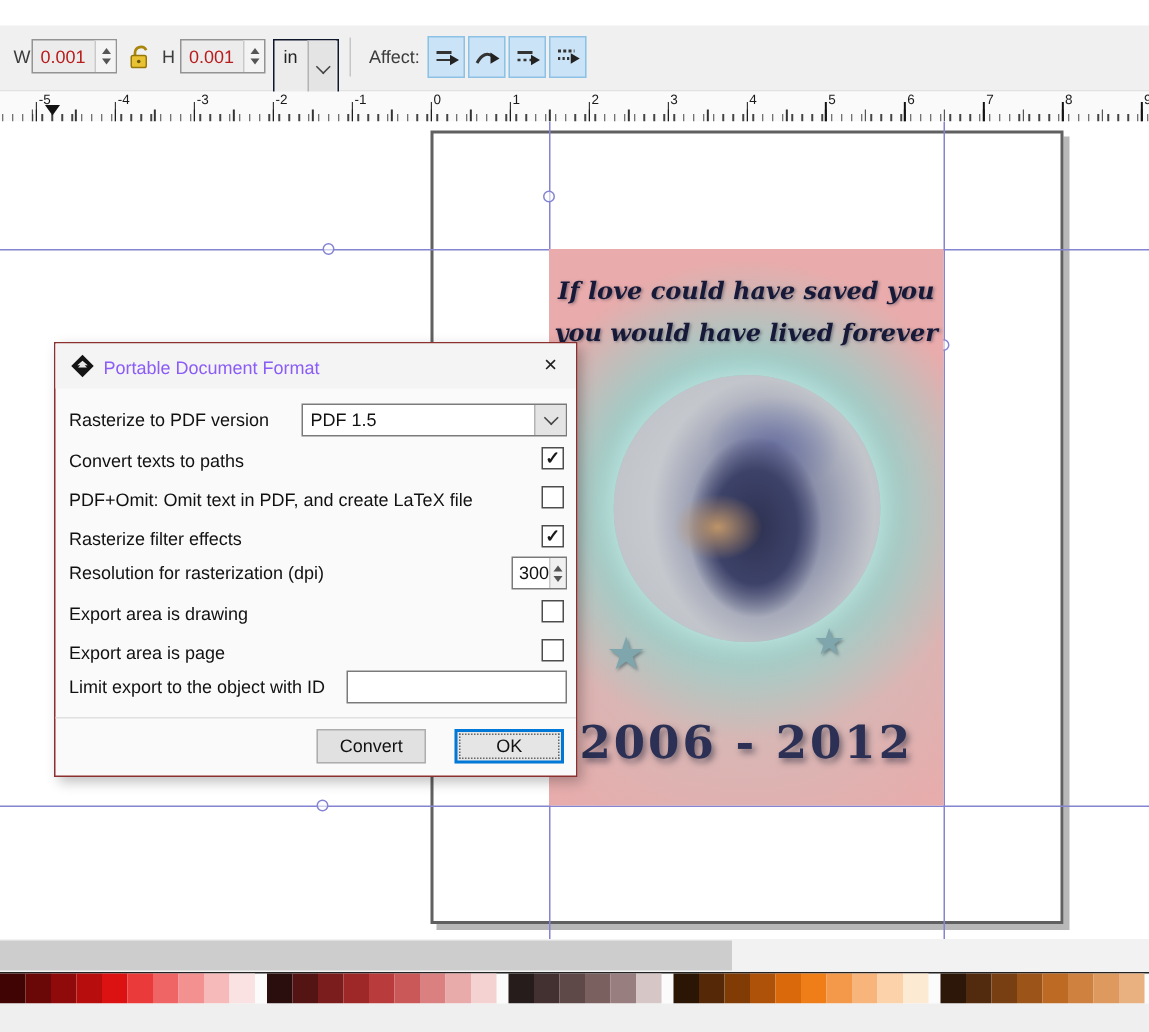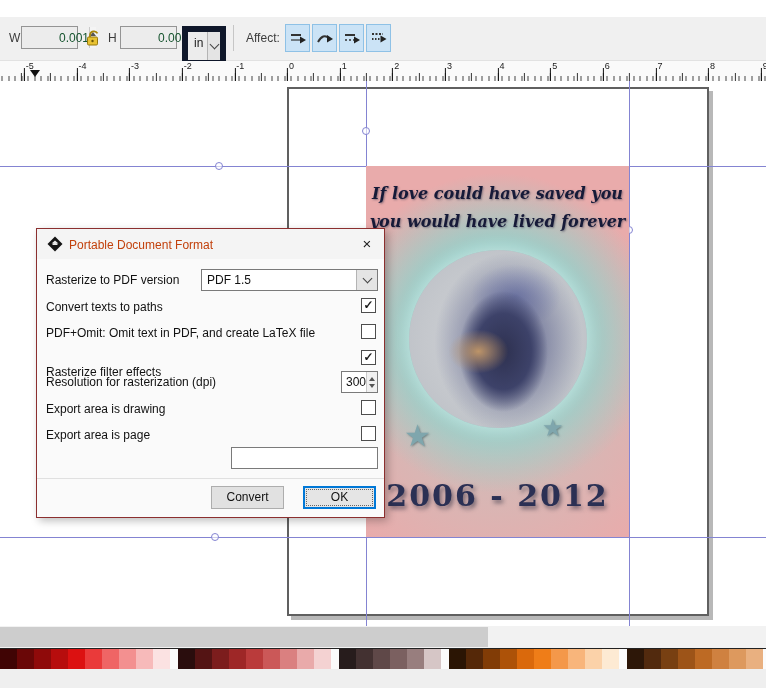--- a/index.html
+++ b/index.html
@@ -7,29 +7,29 @@
               font-family:"Liberation Sans", sans-serif; }
   .abs { position:absolute; }
 
   
   #topstrip { left:0; top:0; width:766px; height:17px; background:#ffffff; }
   #toolbar  { left:0; top:17px; width:766px; height:44px; background:#f0f0f0;
               border-bottom:1px solid #e2e2e2; }
   .tb-label { position:absolute; top:14px; font-size:12px; color:#3c3c3c; }
   .spinfield{ position:absolute; top:9px; height:23px; background:#ececec;
               border:1px solid #949494; display:flex; }
-  .spinfield .val { flex:1; font-size:12px; color:#14532d; padding:4px 0 0 5px;margin-left:32px; }
+  .spinfield .val { flex:1; font-size:12px; color:#b91c1c; padding:4px 0 0 5px; }
   .spincol  { width:14px; border-left:1px solid #c9c9c9; background:#f4f4f4;
               display:flex; flex-direction:column; align-items:center; justify-content:center; gap:3px; }
   .tri-up   { width:0; height:0; border-left:3px solid transparent; border-right:3px solid transparent;
               border-bottom:4px solid #555; }
   .tri-down { width:0; height:0; border-left:3px solid transparent; border-right:3px solid transparent;
               border-top:4px solid #555; }
   .combo-unit { position:absolute; top:9px; height:40px; background:#ececec;
-              border:6px solid #0f172a; display:flex; }
+              border:1px solid #0f172a; display:flex; }
   .combo-unit .val { font-size:12px; color:#222; padding:4px 4px 0 6px; width:22px; }
   .combo-btn { width:19px; background:#e4e4e4; border-left:1px solid #b4b4b4;
               display:flex; align-items:center; justify-content:center; }
   .chev { width:7px; height:7px; border-right:1.6px solid #444; border-bottom:1.6px solid #444;
           transform:rotate(45deg); margin-top:-3px; }
   .vsep { position:absolute; top:8px; width:1px; height:26px; background:#c6c6c6; }
   .affect-btn { position:absolute; top:7px; width:25px; height:28px; background:#cbe3f6;
           border:1px solid #8ec1e6; display:flex; align-items:center; justify-content:center; }
 
   
@@ -85,21 +85,21 @@
       font-family:"DejaVu Serif", serif; font-style:italic; font-weight:bold;
       font-size:38px; color:#1a1f44; text-shadow:2px 3px 3px rgba(40,40,70,0.45); }
   #years { position:absolute; top:312px; width:263px; text-align:center;
       font-family:"DejaVu Serif", serif; font-weight:bold; letter-spacing:2px;
       font-size:30px; color:#2b3054; text-shadow:2px 3px 4px rgba(40,40,60,0.55); }
 
   
   #dialog { position:absolute; left:36px; top:147px; width:349px; height:290px;
       background:#fafafa; border:1px solid #8b2f2f; box-shadow:3px 3px 8px rgba(0,0,0,0.25); }
   #dlg-titlebar { position:absolute; left:0; top:0; width:347px; height:30px; background:#f4f4f4; }
-  #dlg-title { position:absolute; left:32px; top:9px; font-size:12px; color:#c2410c; }
+  #dlg-title { position:absolute; left:32px; top:9px; font-size:12px; color:#8b5cf6; }
   #dlg-close { position:absolute; right:0; top:0; width:34px; height:30px; text-align:center;
       font-size:15px; color:#222; line-height:30px; }
   .dlg-label { position:absolute; left:9px; font-size:12px; color:#111; }
   .dlg-check { position:absolute; left:324px; width:15px; height:15px; background:#fff;
       border:1px solid #4d4d4d; font-size:12px; font-weight:bold; color:#1a1a1a;
       line-height:13px; text-align:center; }
   .dlg-field { position:absolute; background:#fff; border:1px solid #7a7a7a; display:flex; }
   #pdf-combo { left:164px; top:40px; width:177px; height:22px; }
   #pdf-combo .val { flex:1; font-size:12px; color:#111; padding:3px 0 0 5px; }
   #res-spin { left:304px; top:142px; width:37px; height:22px; }
@@ -254,38 +254,39 @@
           <span class="chev"></span>
         </span>
     </div>
 
     <span class="dlg-label" style="top:71px">Convert texts to paths</span>
     <span class="dlg-check" style="top:69px">✓</span>
 
     <span class="dlg-label" style="top:97px">PDF+Omit: Omit text in PDF, and create LaTeX file</span>
     <span class="dlg-check" style="top:95px"></span>
 
-    <span class="dlg-label" style="top:136px">Rasterize filter effects</span>
+    <span class="dlg-label" style="top:123px">Rasterize filter effects</span>
     <span class="dlg-check" style="top:121px">✓</span>
 
     <span class="dlg-label" style="top:146px">Resolution for rasterization (dpi)</span>
     <div class="dlg-field" id="res-spin">
       <span class="val">300</span>
       <span class="spincol" style="width:13px;background:#f0f0f0">
           <span class="tri-up"></span>
           <span class="tri-down"></span>
         </span>
     </div>
 
     <span class="dlg-label" style="top:173px">Export area is drawing</span>
     <span class="dlg-check" style="top:171px"></span>
 
     <span class="dlg-label" style="top:199px">Export area is page</span>
     <span class="dlg-check" style="top:197px"></span>
 
+    <span class="dlg-label" style="top:222px">Limit export to the object with ID</span>
     <div class="dlg-field" id="limit-input">
       <span class="val" style="font-size:12px;padding:3px 0 0 4px"></span>
     </div>
 
     <div id="dlg-sep"></div>
     <div class="dlg-btn" id="btn-cancel">
       <span class="btn-label">Convert</span>
     </div>
     <div class="dlg-btn" id="btn-ok">
       <span class="focusrect"></span>

